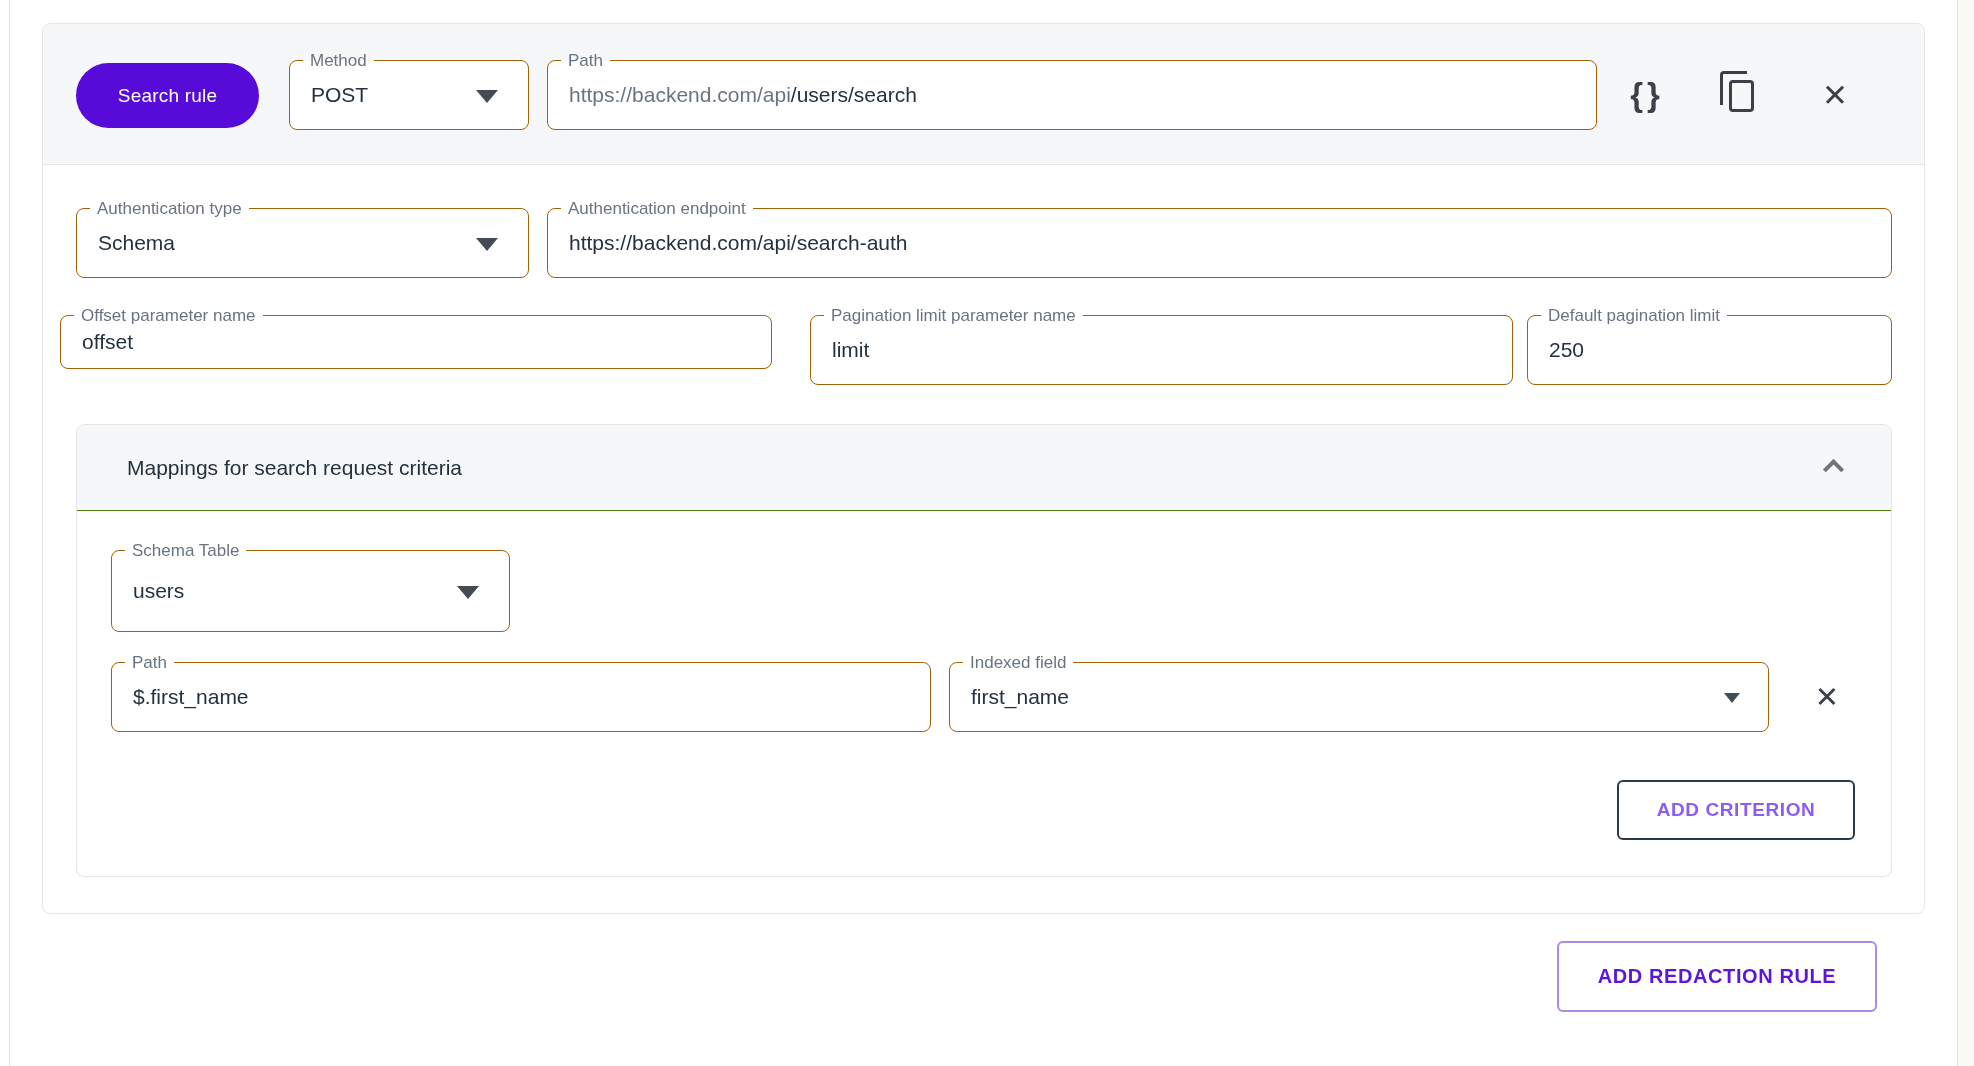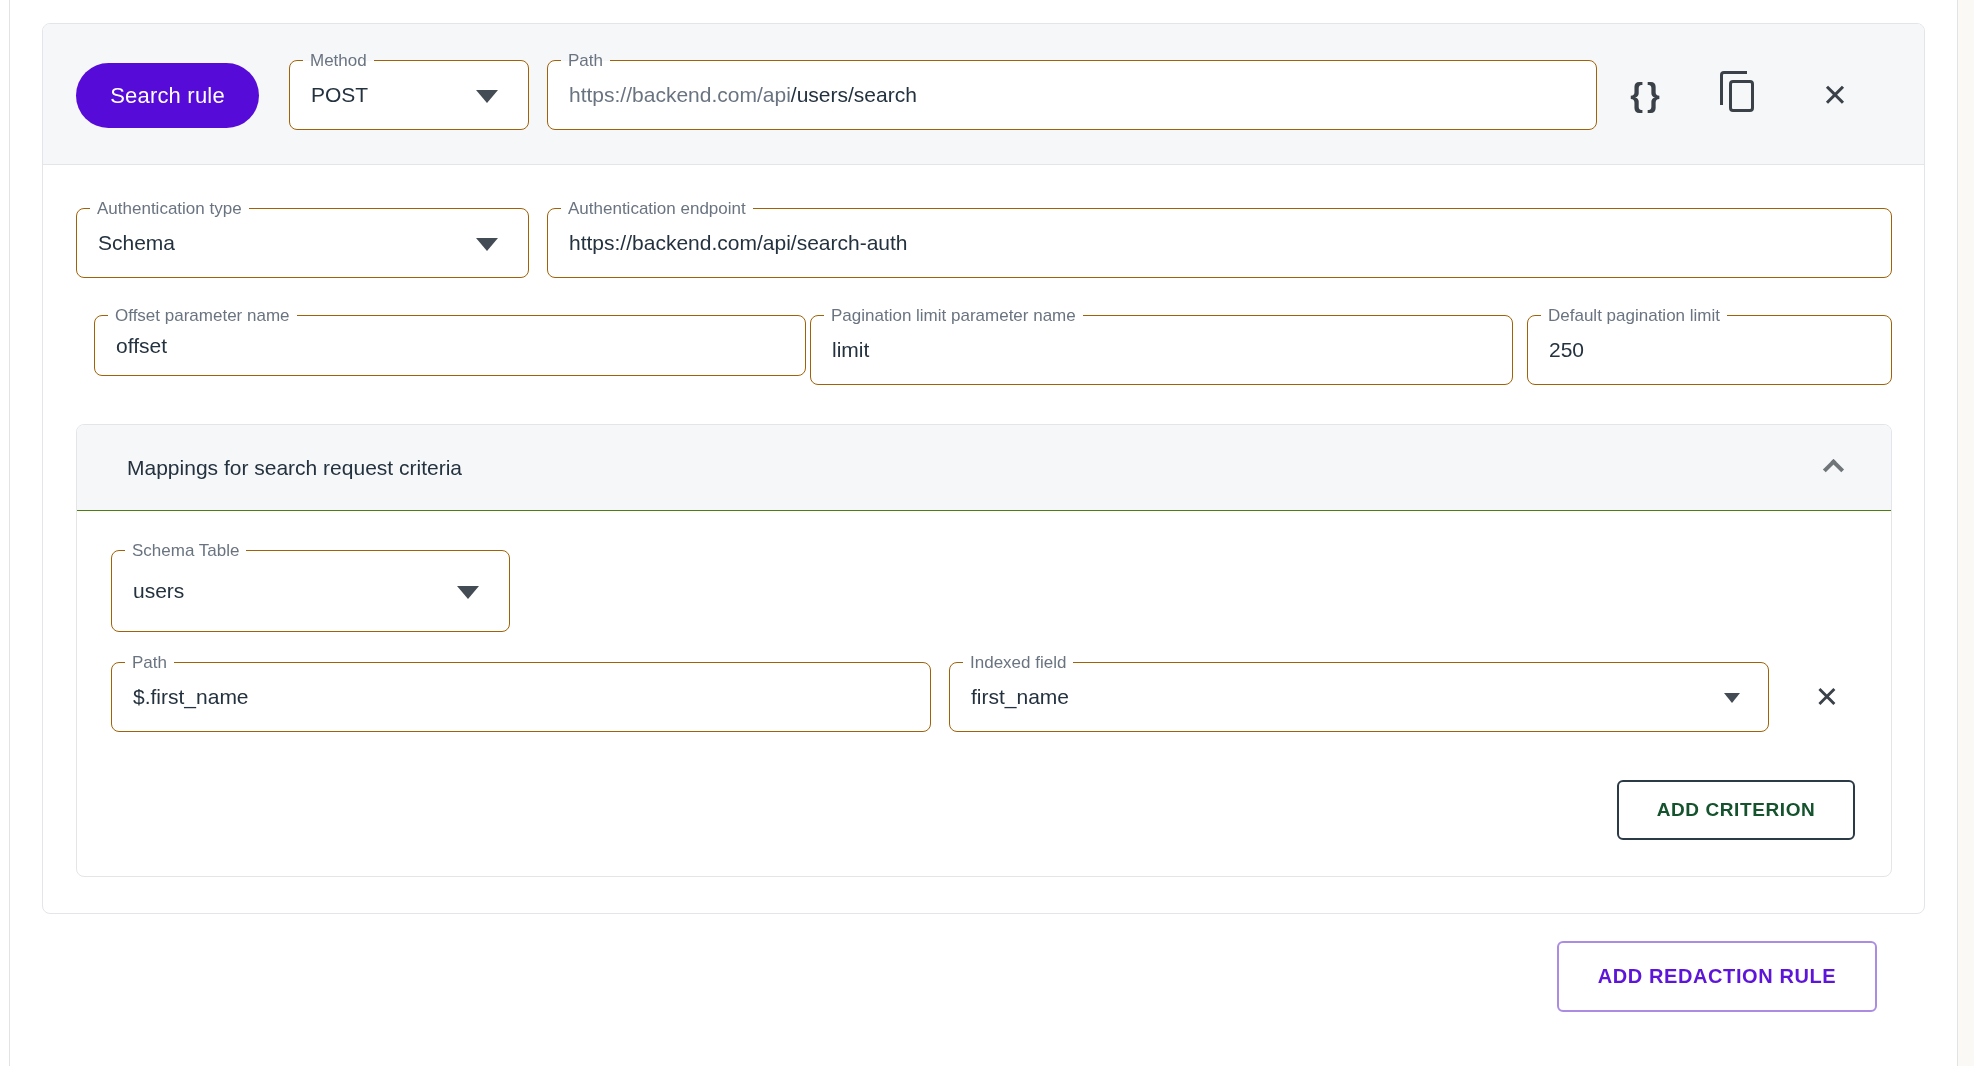--- a/index.html
+++ b/index.html
@@ -17,21 +17,21 @@
   }
   .card-header {
     position:absolute; left:43px; top:24px; width:1881px; height:141px;
     background:#f6f7f8; border-bottom:1px solid #e3e5e8; border-radius:7px 7px 0 0;
   }
 
   .badge {
     position:absolute; left:76px; top:63px; width:183px; height:65px;
     background:#560bd8; color:#ffffff; border-radius:33px;
     display:flex; align-items:center; justify-content:center;
-    font-size:22px; letter-spacing:.2px;
+    font-size:19px; letter-spacing:.2px;
   }
 
   .field {
     position:absolute; background:#ffffff;
     border:1px solid #a16207; border-radius:8px;
   }
   .field-label {
     position:absolute; top:-13px; left:13px; padding:0 7px;
     font-size:17px; line-height:25px; color:#6a7480; background:#ffffff; white-space:nowrap;
   }
@@ -81,21 +81,21 @@
   .chevron-up {
     position:absolute; left:1826px; top:462px; width:15px; height:15px;
     border-left:4px solid #6f7579; border-top:4px solid #6f7579; transform:rotate(45deg);
     cursor:pointer;
   }
 
   .btn {
     position:absolute; display:flex; align-items:center; justify-content:center;
     background:#ffffff; border-radius:6px; font-weight:bold; letter-spacing:.6px; cursor:pointer;
   }
-  .btn-dark-outline { border:2px solid #2b3a47; color:#14532d; font-size:19px; }
+  .btn-dark-outline { border:2px solid #2b3a47; color:#8b5cf6; font-size:19px; }
   .btn-purple-outline { border:2px solid #ab8ce2; color:#5d16d9; font-size:20px; }
 </style>
 </head>
 <body>
 
 <div class="page">
 
   <div class="vline" style="left:9px"></div>
   <div class="right-strip"></div>
   <div class="vline" style="left:1957px"></div>
@@ -135,21 +135,21 @@
     <span class="field-label">Authentication type</span>
     <span class="field-value">Schema</span>
     <span class="caret"></span>
   </div>
 
   <div class="field" style="left:547px; top:208px; width:1345px; height:70px;">
     <span class="field-label">Authentication endpoint</span>
     <span class="field-value">https://backend.com/api/search-auth</span>
   </div>
 
-  <div class="field" style="left:94px; top:315px; width:712px; height:61px;">
+  <div class="field" style="left:60px; top:315px; width:712px; height:54px;">
     <span class="field-label">Offset parameter name</span>
     <span class="field-value">offset</span>
   </div>
 
   <div class="field" style="left:810px; top:315px; width:703px; height:70px;">
     <span class="field-label">Pagination limit parameter name</span>
     <span class="field-value">limit</span>
   </div>
 
   <div class="field" style="left:1527px; top:315px; width:365px; height:70px;">

